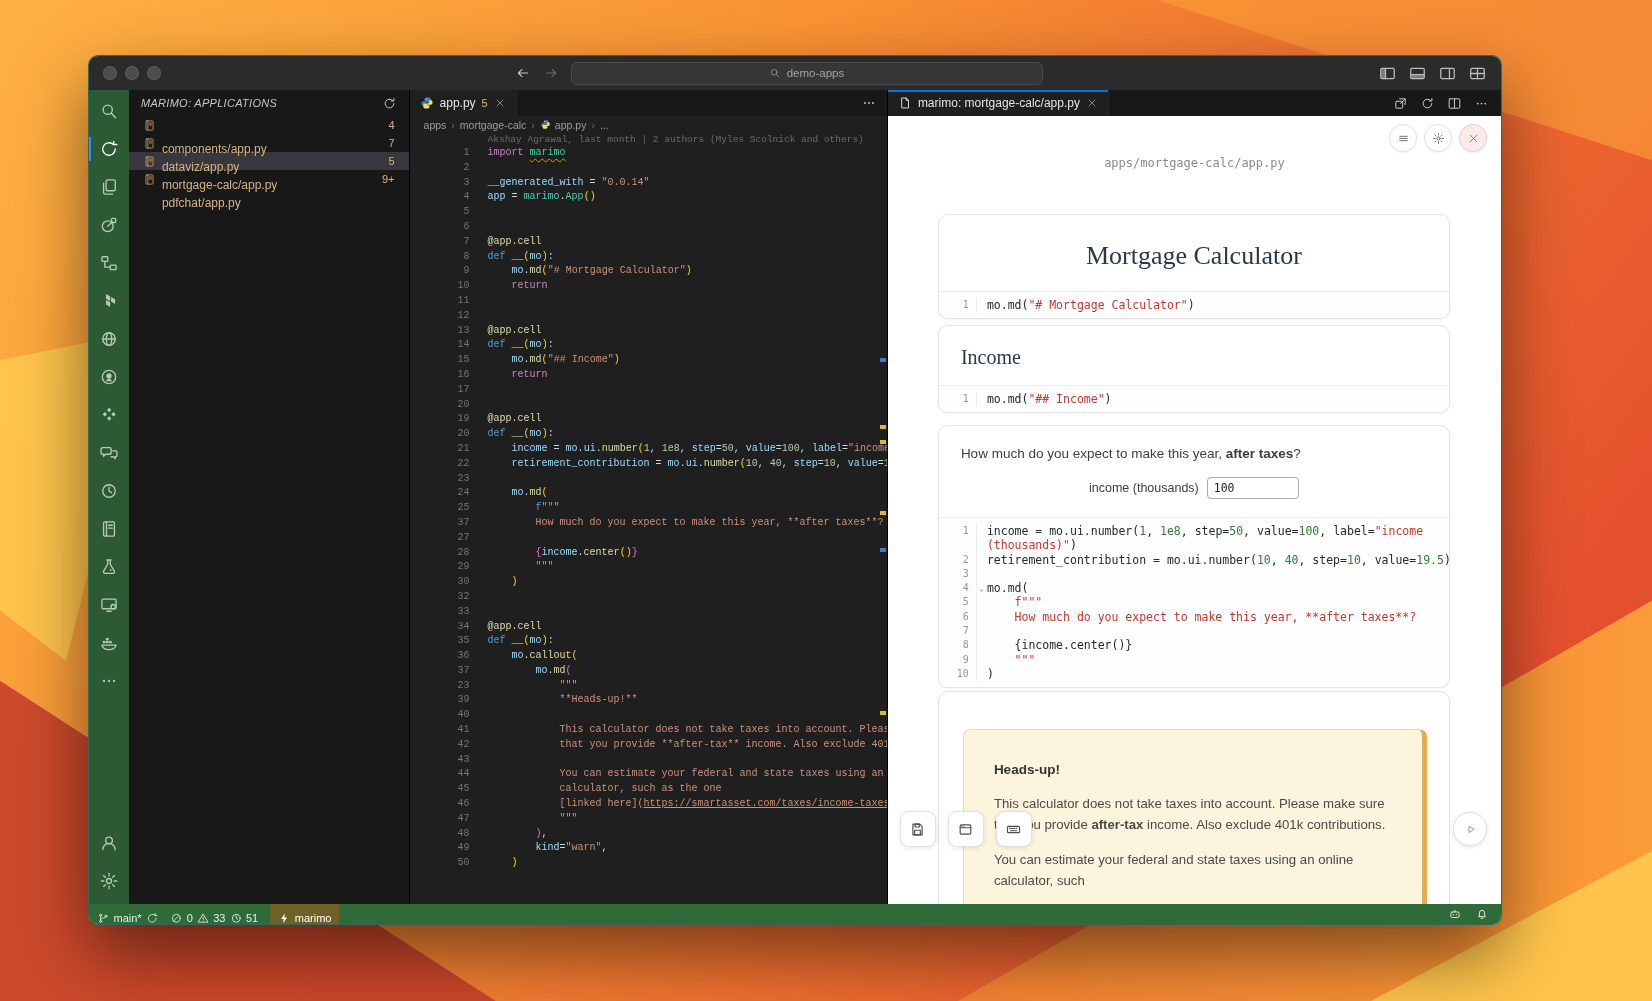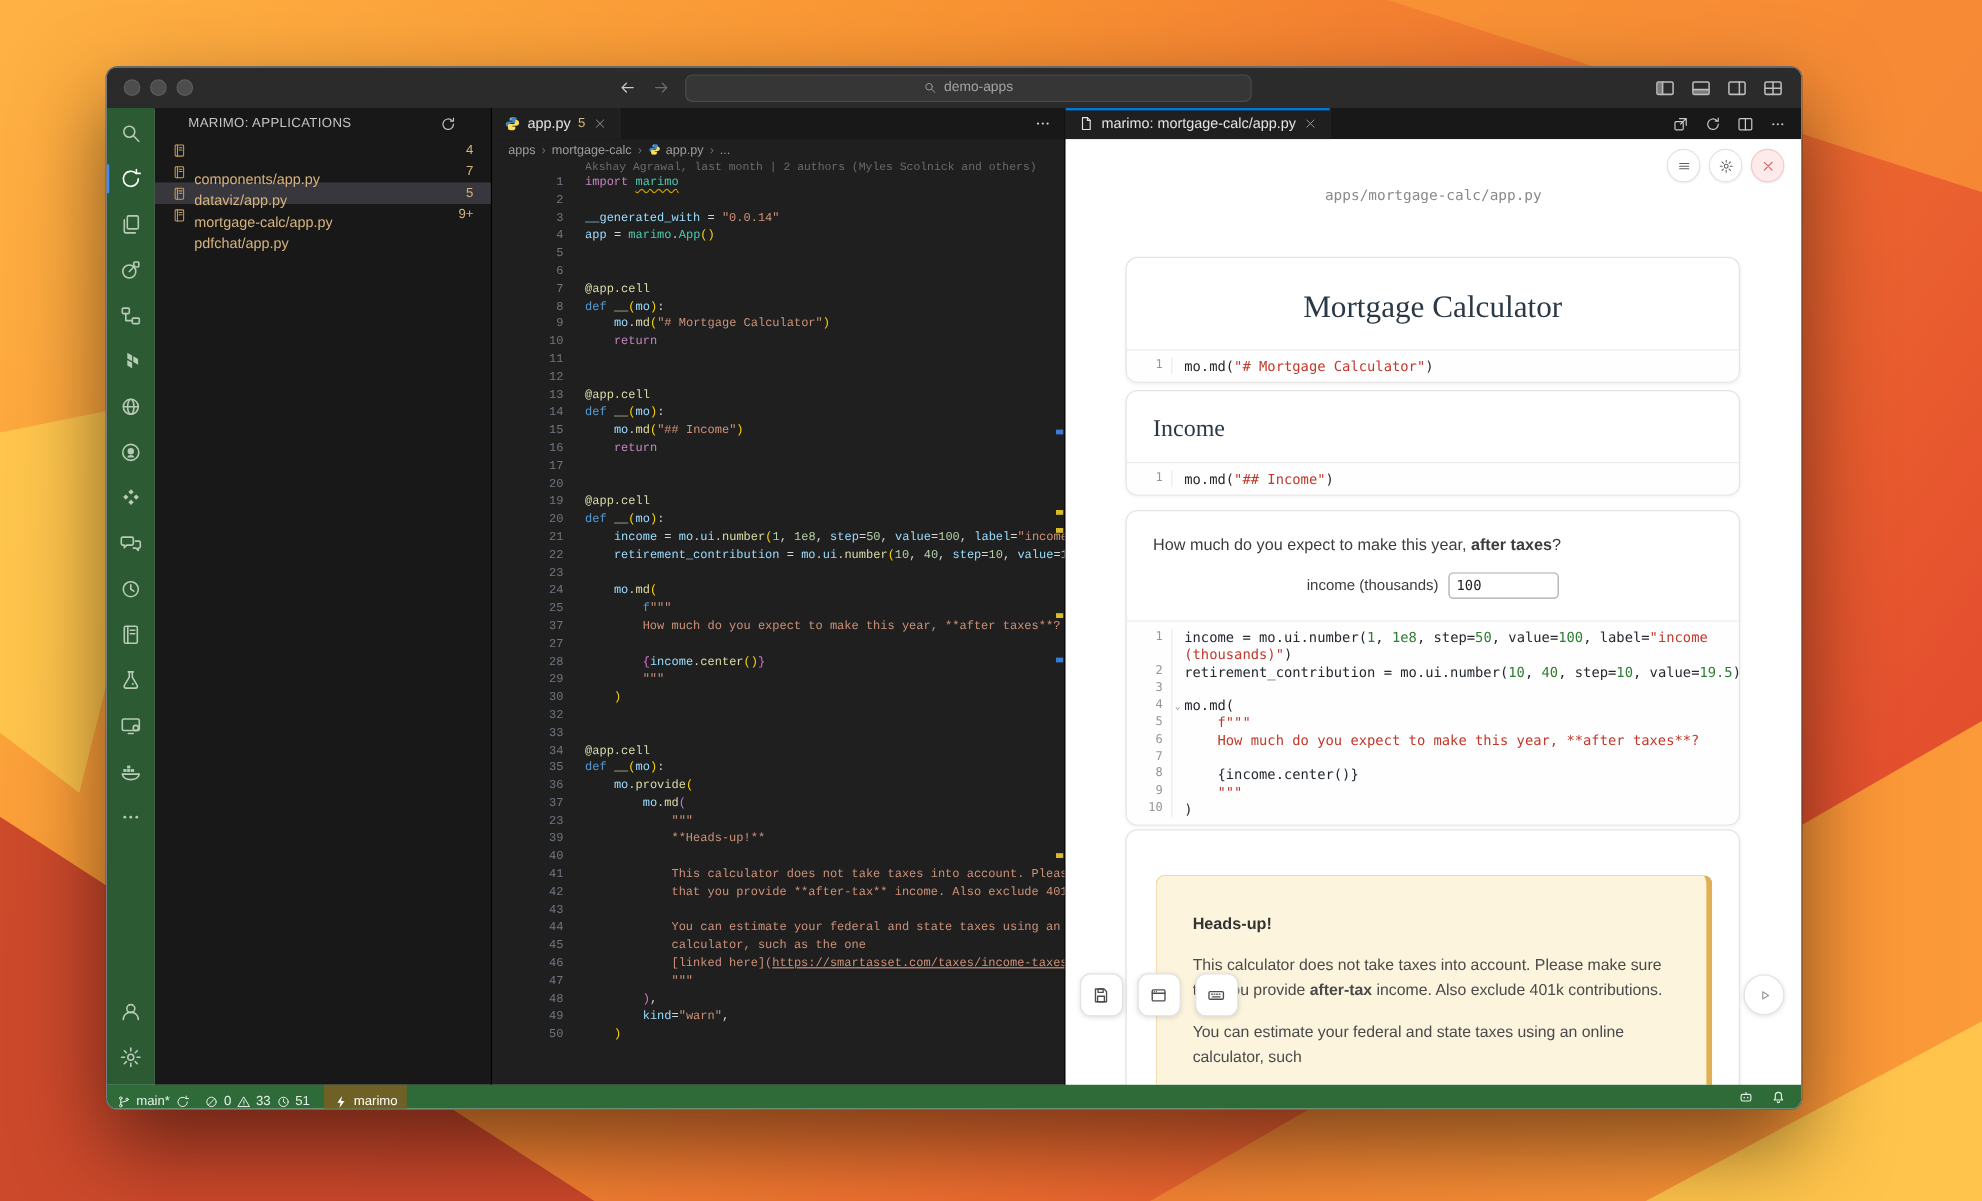--- a/index.html
+++ b/index.html
@@ -7,21 +7,21 @@
   
   .wp{position:absolute;inset:0;background:linear-gradient(125deg,#ffb243 0%,#f99333 35%,#f07030 62%,#e5512e 85%,#dc452c 100%);}
   .wp i{position:absolute;inset:0;display:block;}
   .wp-a{background:#ffcf52;opacity:.75;clip-path:polygon(0 36%,9% 33%,4% 66%,0 61%);}
   .wp-b{background:#c8402a;opacity:.9;clip-path:polygon(0 68%,30% 100%,0 100%);}
   .wp-c{background:linear-gradient(90deg,#ef652c,#fb9a38);clip-path:polygon(58% 100%,100% 60%,100% 100%);}
   .wp-d{background:#ffc94e;opacity:.9;clip-path:polygon(83% 100%,100% 85%,100% 100%);}
   .wp-e{background:#fb9a38;opacity:.7;clip-path:polygon(70% 0,100% 0,100% 16%);}
   
   .window{position:absolute;left:88px;top:55px;width:1412px;height:868px;border-radius:10px;overflow:hidden;
-    background:#e5e5e5;box-shadow:0 30px 70px rgba(0,0,0,.5);border:1px solid rgba(0,0,0,.55);}
+    background:#5eead4;box-shadow:0 30px 70px rgba(0,0,0,.5);border:1px solid rgba(0,0,0,.55);}
   .icon{display:inline-block;width:16px;height:16px;flex:none;}
   .icon svg{width:100%;height:100%;display:block;}
   
   .titlebar{height:34px;background:#2b2b2b;display:flex;align-items:center;border-bottom:1px solid #1a1a1a;}
   .traffic{display:flex;gap:8px;padding:0 18px 0 14px;}
   .tl{width:12px;height:12px;border-radius:50%;background:#4d4d4d;border:1px solid rgba(255,255,255,.09);}
   .tb-center{display:flex;align-items:center;gap:12px;margin:0 auto;}
   .navarrow{width:16px;height:16px;color:#c9c9c9;}
   .navarrow.dim{color:#6d6d6d;}
   .searchbox{width:470px;height:21px;background:#363636;border:1px solid #4a4a4a;border-radius:6px;
@@ -32,21 +32,21 @@
   
   .main{position:absolute;top:34px;bottom:20px;left:0;right:0;display:flex;}
   .activitybar{width:40px;background:#2c5a33;display:flex;flex-direction:column;align-items:stretch;padding-top:2px;}
   .act-item{position:relative;height:38px;display:flex;align-items:center;justify-content:center;color:#b7cbb7;cursor:pointer;}
   .act-item .icon{width:20px;height:20px;}
   .act-item.active{color:#fff;}
   .act-item.active:before{content:"";position:absolute;left:0;top:7px;bottom:7px;width:2px;background:#3f8cff;}
   .act-bottom{margin-top:auto;padding-bottom:4px;}
   
   .sidebar{width:280px;background:#181818;border-right:1px solid #000;display:flex;flex-direction:column;}
-  .side-head{height:26px;display:flex;align-items:center;padding:0 28px;color:#c5c5c5;font-size:11px;letter-spacing:.3px;}
+  .side-head{height:26px;display:flex;align-items:center;padding:0 12px;color:#c5c5c5;font-size:11px;letter-spacing:.3px;font-style:italic;}
   .side-head .ttl{flex:1;white-space:nowrap;overflow:hidden;}
   .side-head .icon{width:15px;height:15px;color:#c5c5c5;}
   .file-row{height:18px;display:flex;align-items:center;gap:6px;padding-left:14px;font-size:12px;color:#d7b47e;cursor:pointer;}
   .file-row .icon{width:13px;height:13px;color:#c89c5c;}
   .file-row .fname{white-space:nowrap;overflow:hidden;margin-top:47px;}
   .file-row .fbadge{margin-left:auto;padding-right:14px;font-size:11px;color:#d7b47e;}
   .file-row.sel{background:#37373d;}
   
   .editor1{width:478px;background:#1f1f1f;border-right:1px solid #000;display:flex;flex-direction:column;min-width:0;}
   .tabbar{height:26px;background:#181818;display:flex;align-items:stretch;flex:none;}
@@ -499,21 +499,21 @@
               <div class="cl"><span class="ln">25</span><span class="ct"><span class="tk-w">        </span><span class="tk-d">f</span><span class="tk-s">"""</span></span></div>
               <div class="cl"><span class="ln">37</span><span class="ct"><span class="tk-s">        How much do you expect to make this year, **after taxes**?</span></span></div>
               <div class="cl"><span class="ln">27</span><span class="ct"></span></div>
               <div class="cl"><span class="ln">28</span><span class="ct"><span class="tk-s">        </span><span class="tk-q">{</span><span class="tk-v">income</span><span class="tk-w">.</span><span class="tk-y">center</span><span class="tk-p">()</span><span class="tk-q">}</span></span></div>
               <div class="cl"><span class="ln">29</span><span class="ct"><span class="tk-s">        """</span></span></div>
               <div class="cl"><span class="ln">30</span><span class="ct"><span class="tk-w">    </span><span class="tk-p">)</span></span></div>
               <div class="cl"><span class="ln">32</span><span class="ct"></span></div>
               <div class="cl"><span class="ln">33</span><span class="ct"></span></div>
               <div class="cl"><span class="ln">34</span><span class="ct"><span class="tk-y">@app.cell</span></span></div>
               <div class="cl"><span class="ln">35</span><span class="ct"><span class="tk-d">def</span><span class="tk-w"> </span><span class="tk-y">__</span><span class="tk-p">(</span><span class="tk-v">mo</span><span class="tk-p">)</span><span class="tk-w">:</span></span></div>
-              <div class="cl"><span class="ln">36</span><span class="ct"><span class="tk-w">    </span><span class="tk-v">mo</span><span class="tk-w">.</span><span class="tk-y">provide</span><span class="tk-p">(</span></span></div>
+              <div class="cl"><span class="ln">36</span><span class="ct"><span class="tk-w">    </span><span class="tk-v">mo</span><span class="tk-w">.</span><span class="tk-y">callout</span><span class="tk-p">(</span></span></div>
               <div class="cl"><span class="ln">37</span><span class="ct"><span class="tk-w">        </span><span class="tk-v">mo</span><span class="tk-w">.</span><span class="tk-y">md</span><span class="tk-q">(</span></span></div>
               <div class="cl"><span class="ln">23</span><span class="ct"><span class="tk-s">            """</span></span></div>
               <div class="cl"><span class="ln">39</span><span class="ct"><span class="tk-s">            **Heads-up!**</span></span></div>
               <div class="cl"><span class="ln">40</span><span class="ct"></span></div>
               <div class="cl"><span class="ln">41</span><span class="ct"><span class="tk-s">            This calculator does not take taxes into account. Please make sure</span></span></div>
               <div class="cl"><span class="ln">42</span><span class="ct"><span class="tk-s">            that you provide **after-tax** income. Also exclude 401k contributions.</span></span></div>
               <div class="cl"><span class="ln">43</span><span class="ct"></span></div>
               <div class="cl"><span class="ln">44</span><span class="ct"><span class="tk-s">            You can estimate your federal and state taxes using an online</span></span></div>
               <div class="cl"><span class="ln">45</span><span class="ct"><span class="tk-s">            calculator, such as the one</span></span></div>
               <div class="cl"><span class="ln">46</span><span class="ct"><span class="tk-s">            [linked here](</span><span class="tk-L">https://smartasset.com/taxes/income-taxes</span></span></div>

